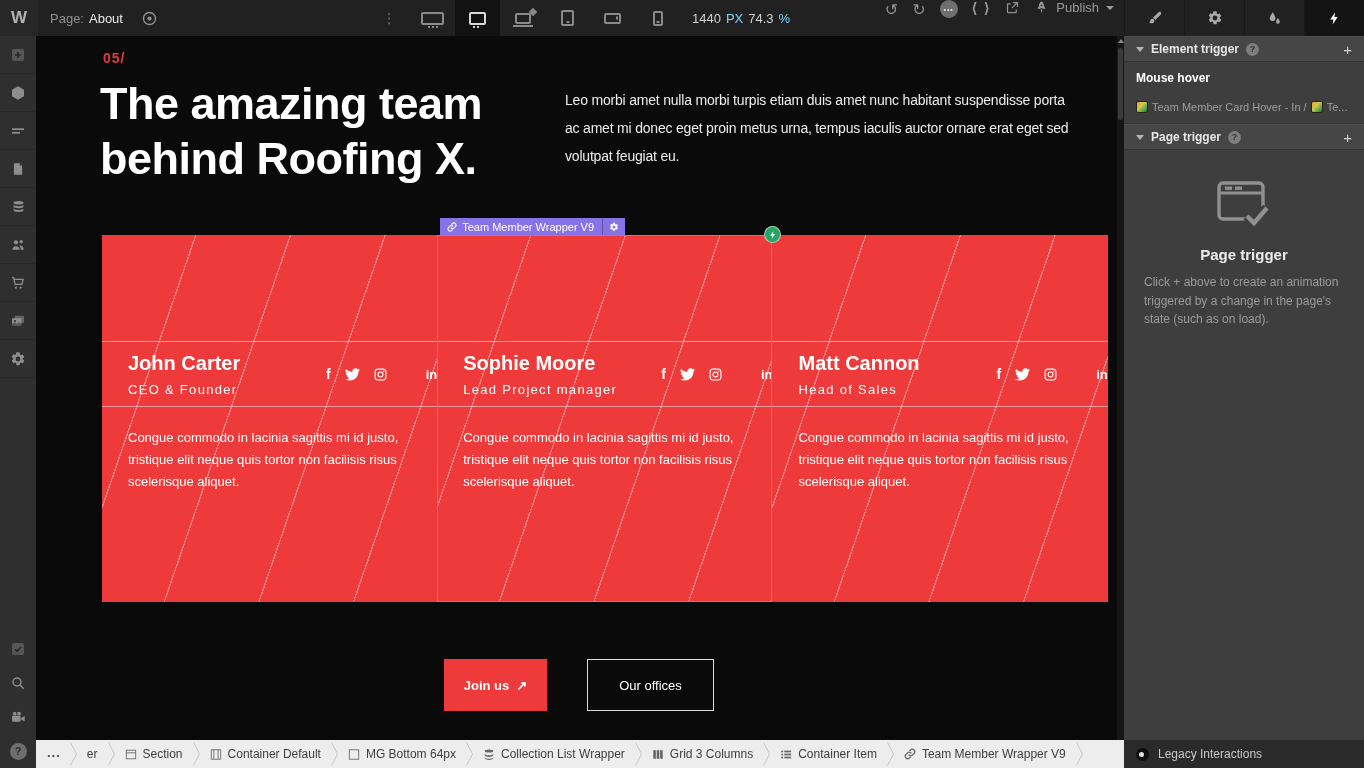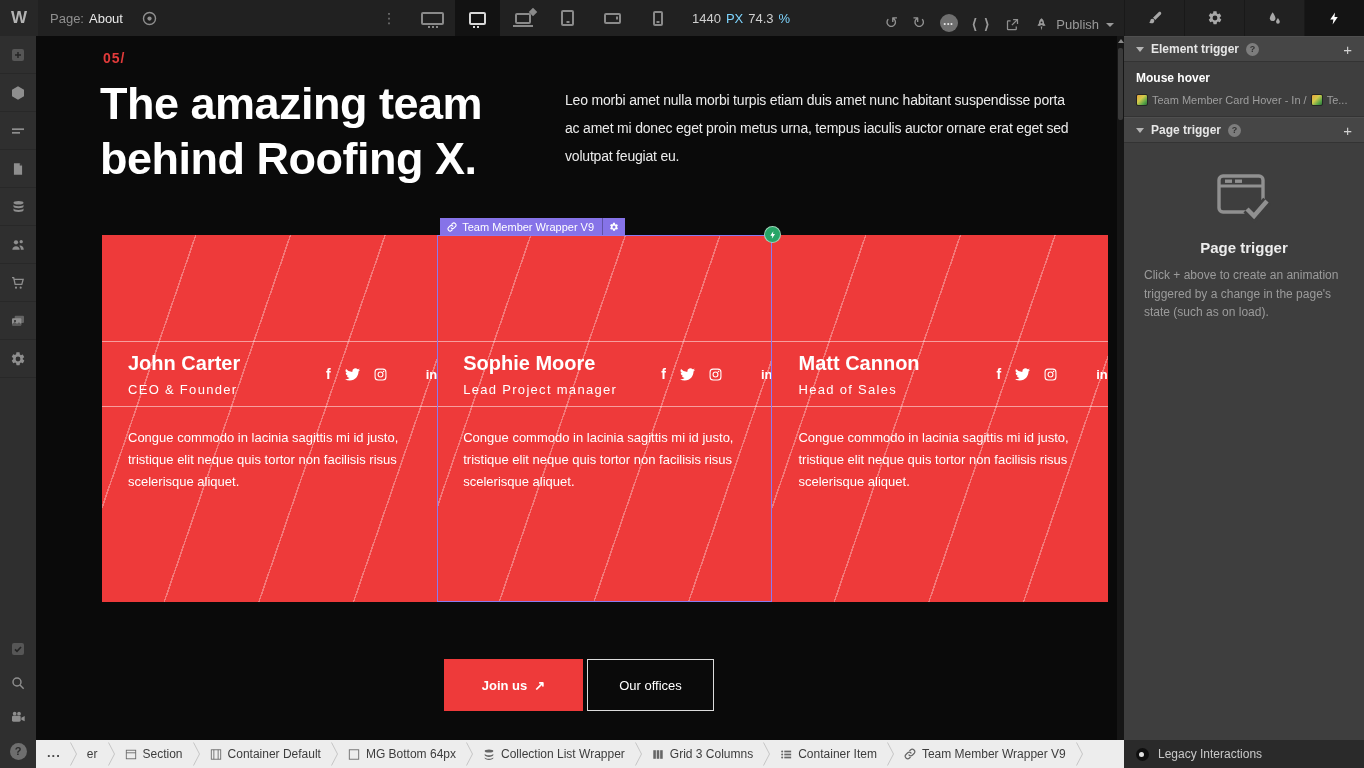--- a/index.html
+++ b/index.html
@@ -32,21 +32,21 @@
   .d-lap::after { content:""; position:absolute; left:-4px; right:-4px; bottom:-5px; height:2px; background:currentColor; }
   .d-lap::before { content:""; position:absolute; top:-6px; right:-7px; width:6px; height:6px; background:currentColor; transform:rotate(45deg); }
   .d-tab { width:13px; height:16px; }
   .d-tab::after { content:""; position:absolute; left:50%; bottom:1px; transform:translateX(-50%); width:3px; height:2px; background:currentColor; }
   .d-land { width:17px; height:11px; }
   .d-land::after { content:""; position:absolute; right:1px; top:50%; transform:translateY(-50%); width:2px; height:3px; background:currentColor; }
   .d-phone { width:10px; height:15px; }
   .d-phone::after { content:""; position:absolute; left:50%; bottom:1px; transform:translateX(-50%); width:3px; height:2px; background:currentColor; }
   .tb-size { margin-left:12px; font-size:13px; display:flex; gap:5px; }
   .tb-size .b { color:#cfcfcf; } .tb-size .d { color:#7dd3fc; }
-  .tb-right { position:absolute; right:250px; top:0; height:32px; display:flex; align-items:flex-end; gap:14px; }
+  .tb-right { position:absolute; right:250px; top:0; height:32px; display:flex; align-items:flex-start; gap:14px; }
   .tb-ic { color:#919191; cursor:pointer; display:flex; align-items:center; }
   .undo::after { content:"\21BA"; font-size:16px; }
   .redo::after { content:"\21BB"; font-size:16px; }
   .more-circle { width:18px; height:18px; border-radius:50%; background:#6f6f6f; display:flex; align-items:center; justify-content:center; }
   .more-circle::after { content:"\2022\2022\2022"; color:#e6e6e6; font-size:7px; letter-spacing:1px; }
   .code-ic { font-size:14px; letter-spacing:2px; color:#9a9a9a; font-weight:bold; }
   .code-ic::after { content:"\27E8\2009\27E9"; }
   .publish { display:flex; align-items:center; gap:7px; color:#9a9a9a; font-size:13px; cursor:pointer; }
   .caret-dn { width:0; height:0; border-left:4px solid transparent; border-right:4px solid transparent; border-top:4px solid #9a9a9a; }
   .tb-tabs { position:absolute; right:0; top:0; width:240px; height:36px; display:flex; }
@@ -82,21 +82,21 @@
   .t-bio { margin:20px 12px 0 26px; color:#fff; font-size:13px; line-height:22px; }
 
   .card.selected::after { content:""; position:absolute; inset:0; border:1px solid #8b7af0; pointer-events:none; }
   .sel-label { position:absolute; top:-17px; left:3px; height:17px; background:#8673e8; display:flex; align-items:center;
                color:#fff; font-size:11px; z-index:6; white-space:nowrap; cursor:pointer; }
   .sel-label .seg1 { display:flex; align-items:center; gap:5px; padding:0 8px 0 7px; height:100%; }
   .sel-label .seg2 { border-left:1px solid rgba(0,0,0,0.28); padding:0 6px; height:100%; display:flex; align-items:center; }
   .bolt-badge { position:absolute; top:-9px; right:-9px; width:17px; height:17px; border-radius:50%; background:#27a567;
                 border:1px solid rgba(255,255,255,0.55); display:flex; align-items:center; justify-content:center; z-index:7; cursor:pointer; }
 
-  .btn-join { position:absolute; left:408px; top:623px; width:139px; height:52px; background:#ee3a3a; color:#fff;
+  .btn-join { position:absolute; left:408px; top:623px; width:103px; height:52px; background:#ee3a3a; color:#fff;
               font-size:13px; font-weight:bold; display:flex; align-items:center; justify-content:center; gap:7px; cursor:pointer; }
   .btn-offices { position:absolute; left:551px; top:623px; width:127px; height:52px; border:1px solid #dcdcdc; color:#fff;
                  font-size:13px; display:flex; align-items:center; justify-content:center; background:transparent; cursor:pointer; }
 
   
   .cscroll { position:absolute; right:240px; top:36px; bottom:28px; width:7px; background:#161616; z-index:20; }
   .cscroll .up { height:10px; display:flex; align-items:center; justify-content:center; }
   .cscroll .up::after { content:""; width:0; height:0; border-left:3px solid transparent; border-right:3px solid transparent; border-bottom:4px solid #8a8a8a; }
   .cscroll .thumb { position:absolute; top:12px; left:1px; width:5px; height:72px; background:#3a3a3a; border-radius:2px; }
 
@@ -107,21 +107,21 @@
   .p-clean { color:#959595; font-size:11px; cursor:pointer; }
   .p-row { height:26px; display:flex; align-items:center; gap:7px; padding:0 12px; background:#464646;
            border-bottom:1px solid #333; border-top:1px solid #4f4f4f; color:#e6e6e6; font-weight:bold; cursor:pointer; }
   .tri-dn { width:0; height:0; border-left:4px solid transparent; border-right:4px solid transparent; border-top:5px solid #b5b5b5; }
   .q-badge { width:13px; height:13px; border-radius:50%; background:#7d7d7d; color:#333; font-size:9px; font-weight:bold;
              display:flex; align-items:center; justify-content:center; }
   .q-badge::after { content:"?"; }
   .p-plus { margin-left:auto; color:#d2d2d2; font-size:15px; font-weight:normal; cursor:pointer; }
   .p-plus::after { content:"+"; }
   .hover-block { padding:9px 12px 10px; border-bottom:1px solid #333; cursor:pointer; }
-  .hb-title { color:#fff; font-weight:bold; margin-bottom:9px; }
+  .hb-title { color:#fff; font-weight:bold; margin-bottom:16px; }
   .hb-line { display:flex; align-items:center; gap:4px; color:#9e9e9e; font-size:11px; white-space:nowrap; overflow:hidden; }
   .thumb-img { width:12px; height:12px; border-radius:2px; flex:none; border:1px solid #242424;
                background:linear-gradient(135deg,#e8a33d 0%,#d2c94a 40%,#58a447 75%,#2e6e35 100%); }
   .empty { padding:30px 20px 0; }
   .empty-icon { margin:0 auto; width:56px; }
   .empty-title { text-align:center; color:#ededed; font-size:15px; font-weight:bold; margin:16px 0 10px; }
   .empty-desc { color:#9b9b9b; font-size:12px; line-height:1.55; }
 
   
   .crumbs { position:absolute; left:36px; right:240px; bottom:0; height:28px; background:#ededed; display:flex; align-items:center; overflow:hidden; z-index:25; }

